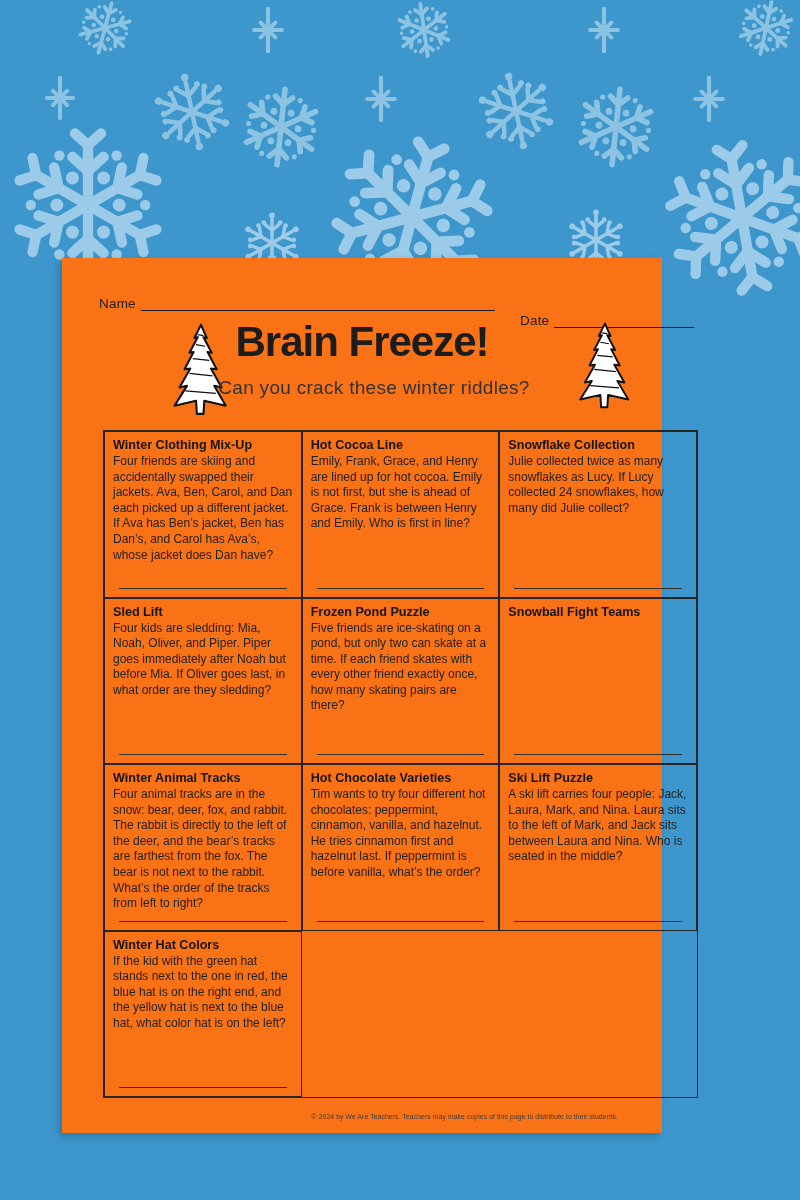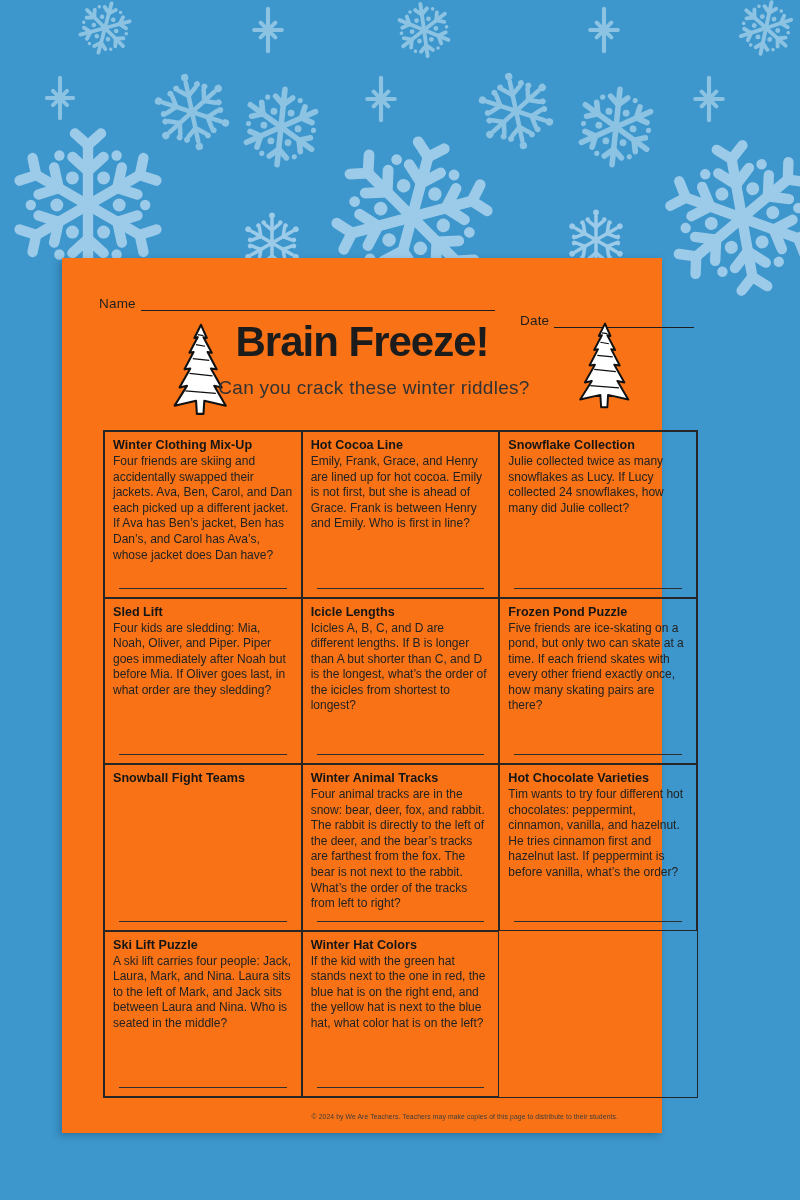--- a/index.html
+++ b/index.html
@@ -288,25 +288,20 @@
       <div class="cell-title">Snowflake Collection</div>
       <div class="cell-text">Julie collected twice as many snowflakes as Lucy. If Lucy collected 24 snowflakes, how many did Julie collect?</div>
       <div class="answer-line"></div>
     </div>
     <div class="cell">
       <div class="cell-title">Sled Lift</div>
       <div class="cell-text">Four kids are sledding: Mia, Noah, Oliver, and Piper. Piper goes immediately after Noah but before Mia. If Oliver goes last, in what order are they sledding?</div>
       <div class="answer-line"></div>
     </div>
     <div class="cell">
-      <div class="cell-title">Icicle Lengths</div>
-      <div class="cell-text">Icicles A, B, C, and D are different lengths. If B is longer than A but shorter than C, and D is the longest, what’s the order of the icicles from shortest to longest?</div>
-      <div class="answer-line"></div>
-    </div>
-    <div class="cell">
       <div class="cell-title">Frozen Pond Puzzle</div>
       <div class="cell-text">Five friends are ice-skating on a pond, but only two can skate at a time. If each friend skates with every other friend exactly once, how many skating pairs are there?</div>
       <div class="answer-line"></div>
     </div>
     <div class="cell">
       <div class="cell-title">Snowball Fight Teams</div>
       <div class="answer-line"></div>
     </div>
     <div class="cell">
       <div class="cell-title">Winter Animal Tracks</div>

